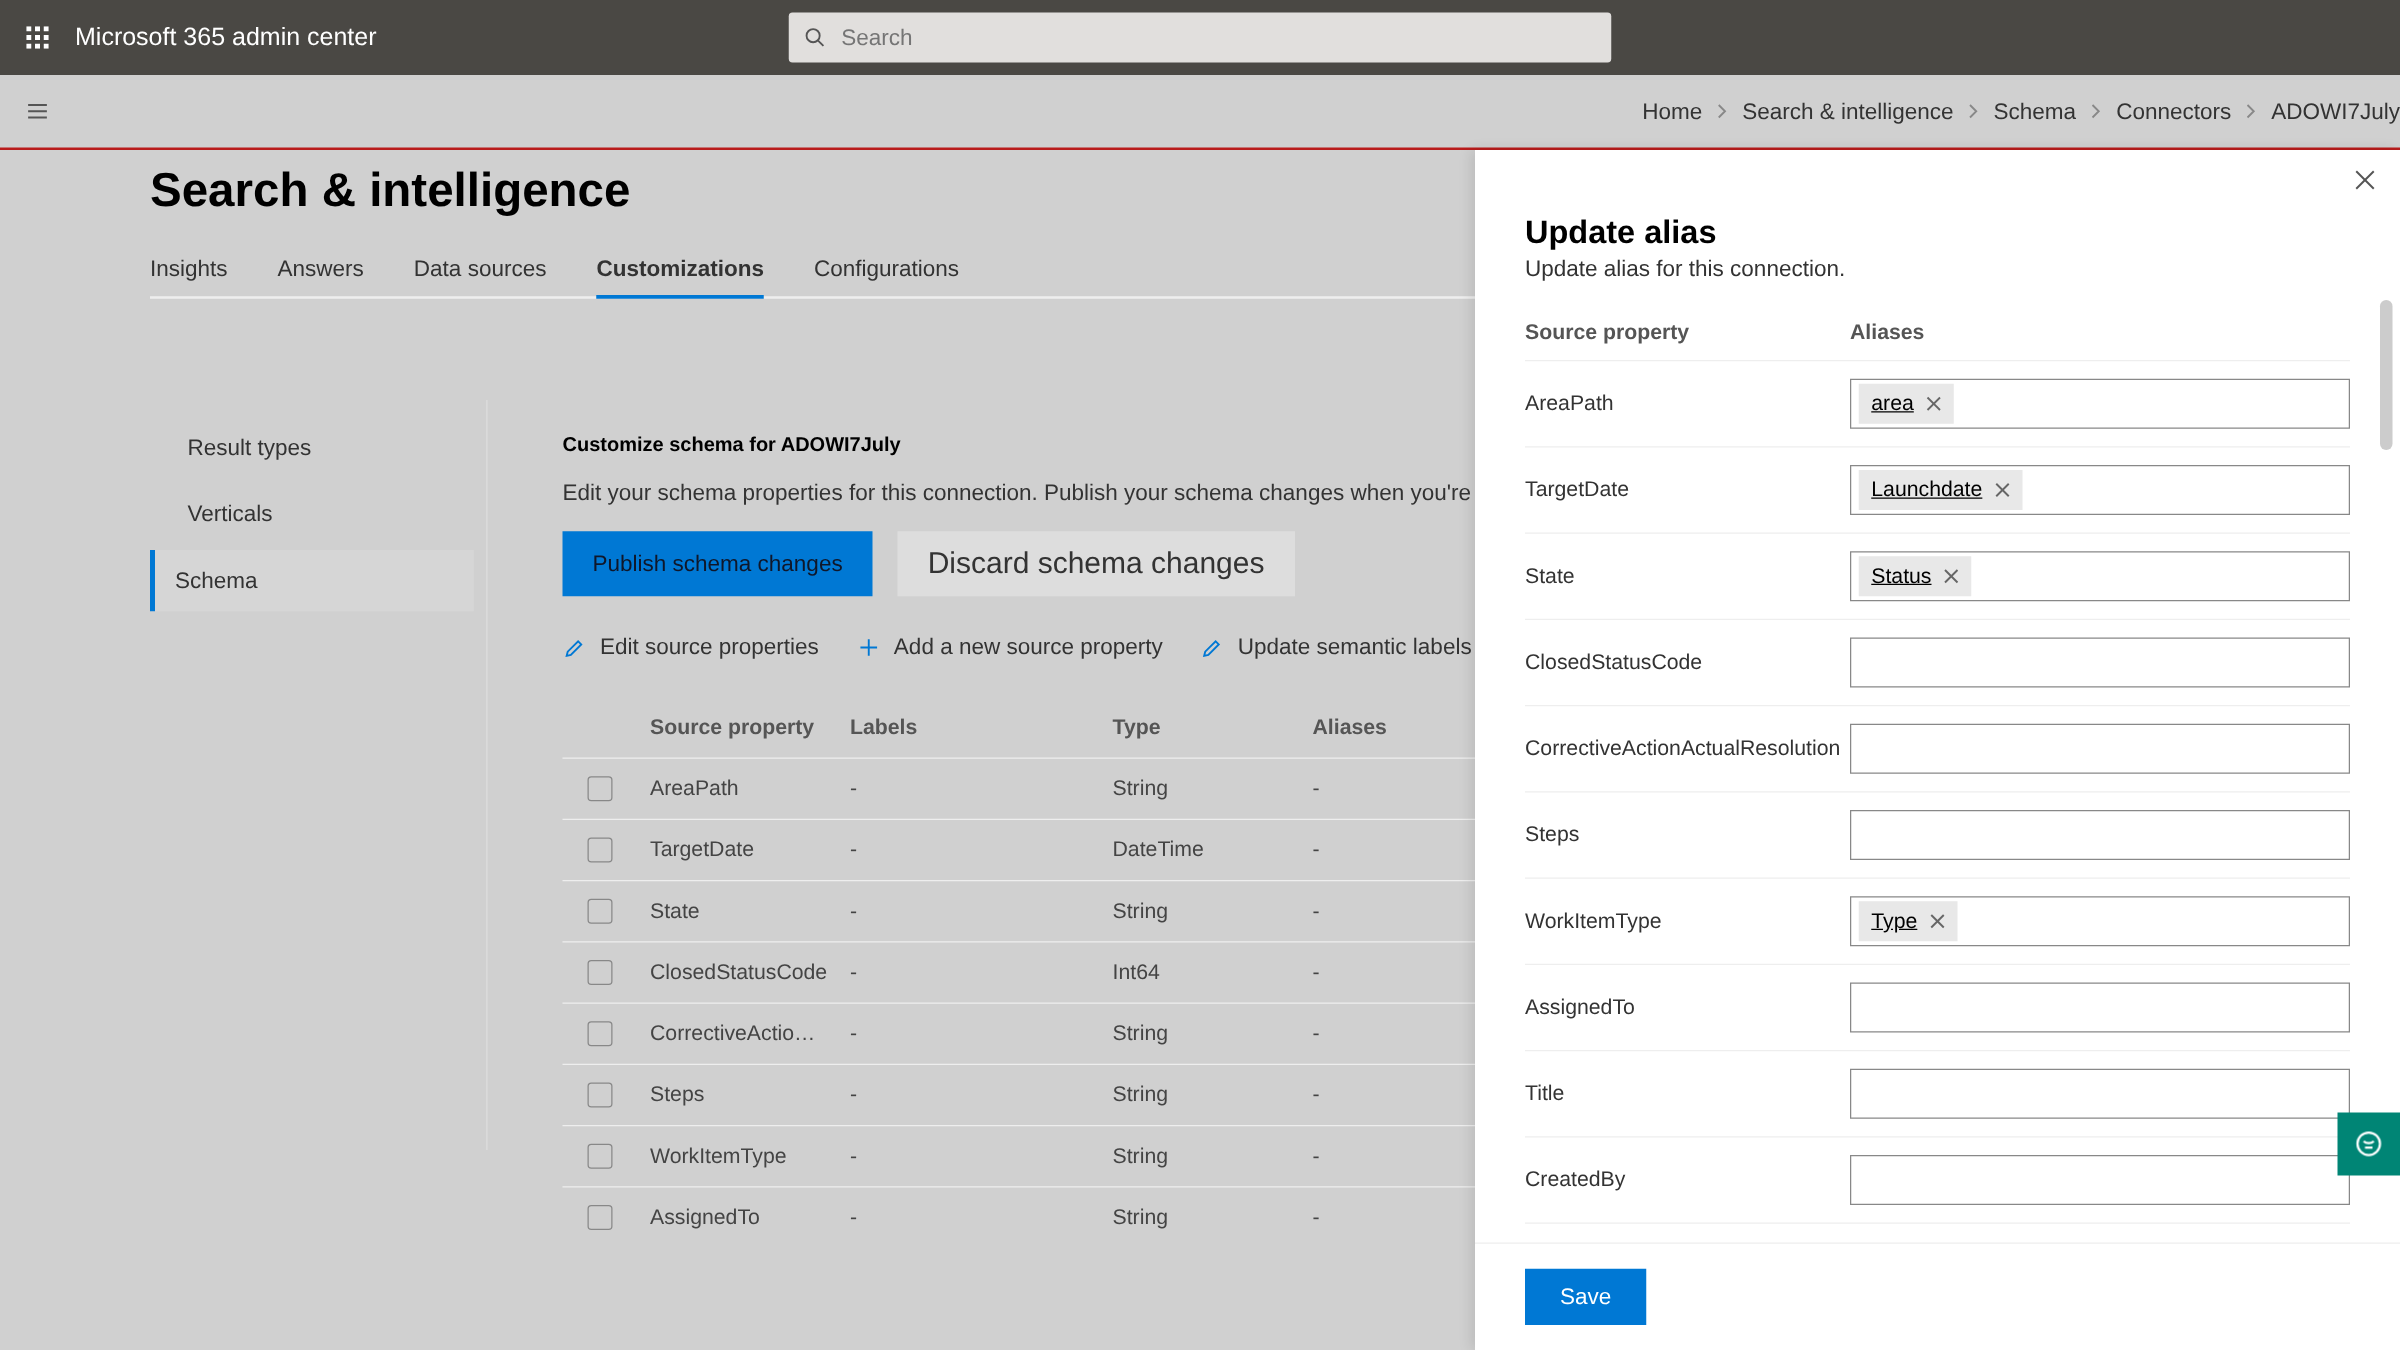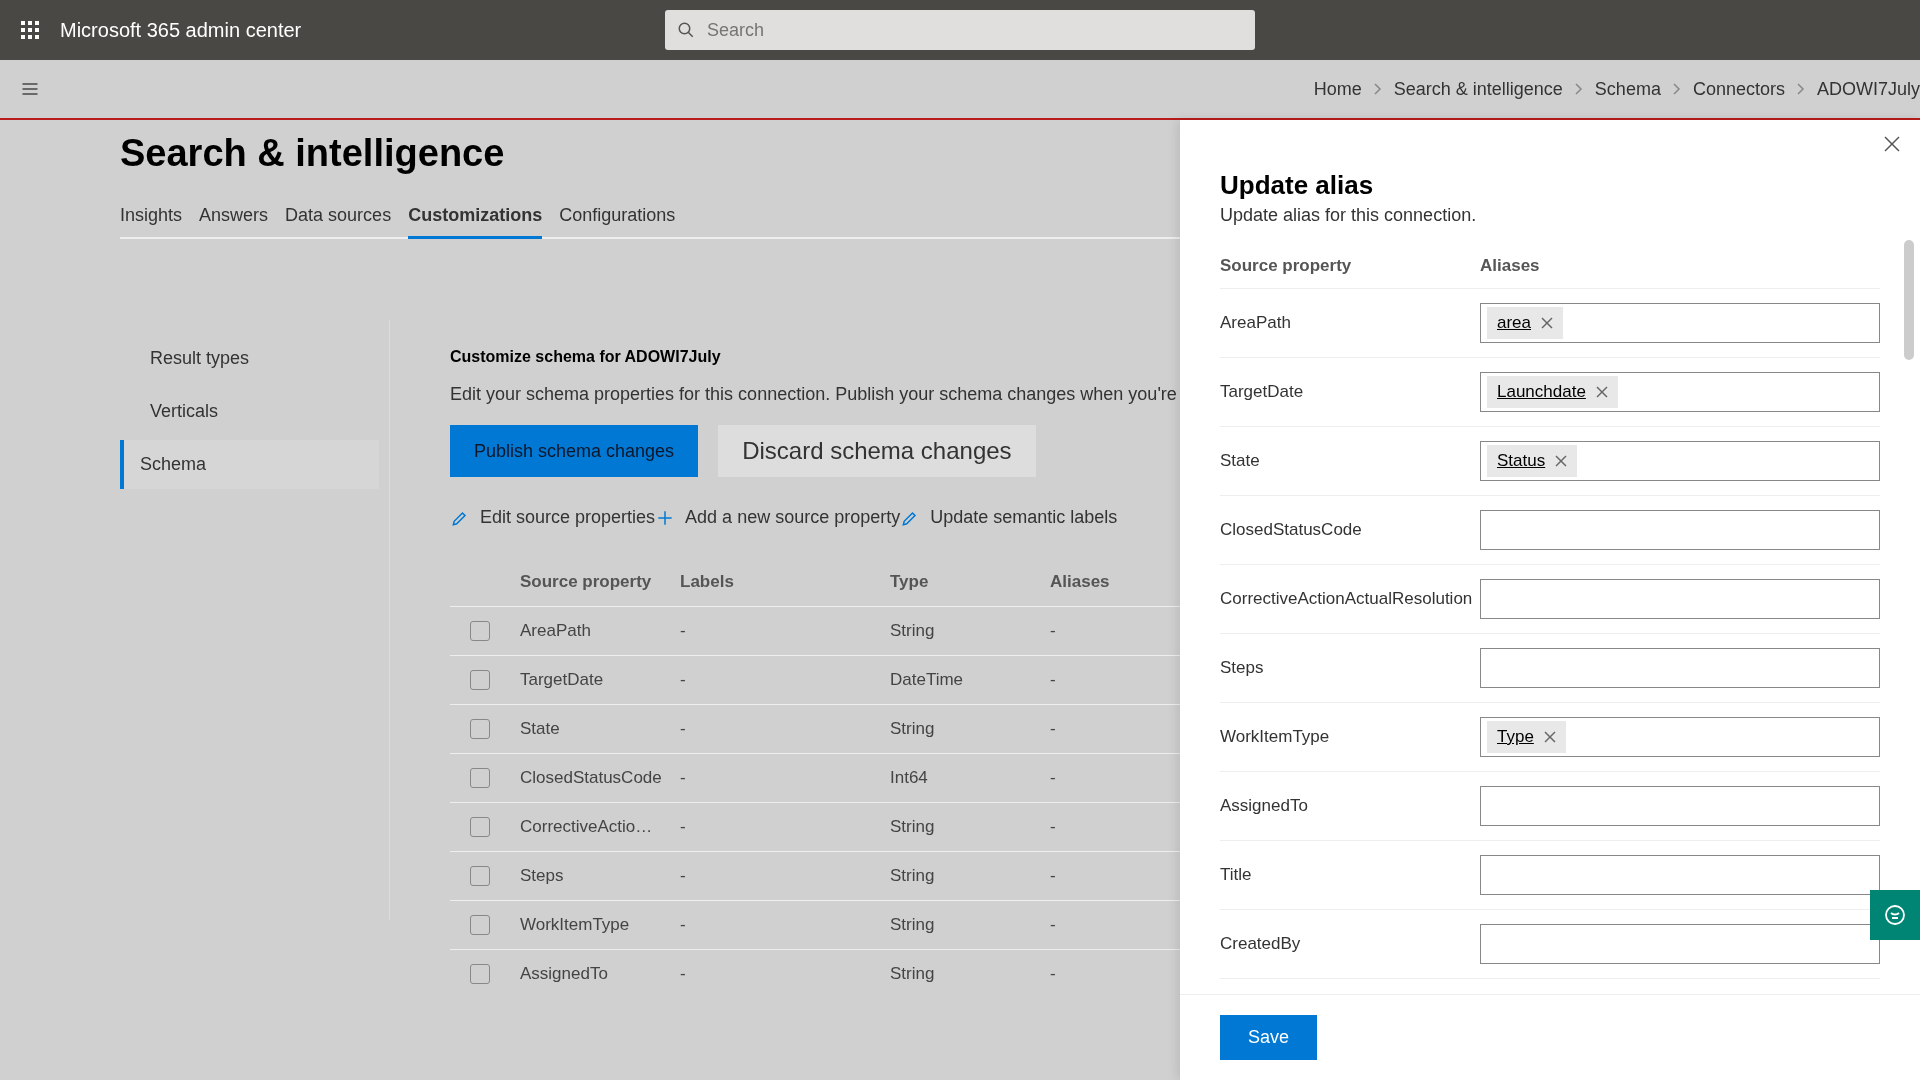--- a/index.html
+++ b/index.html
@@ -3,55 +3,55 @@
 <meta charset="utf-8">
 <style>
 * { box-sizing: border-box; margin: 0; padding: 0; font-family: "Segoe UI", sans-serif; }
 html, body { width: 1920px; height: 1080px; overflow: hidden; background: #fff; }
 
 
 .top-header { height: 60px; background: #4a4844; display: flex; align-items: center; color: #fff; padding: 0 10px; }
 .waffle { width: 40px; height: 40px; display: flex; align-items: center; justify-content: center; cursor: pointer; }
 .waffle svg { width: 18px; height: 18px; }
 .brand { font-size: 20px; margin-left: 10px; font-weight: 500; }
-.search-box { margin-left: auto; margin-right: auto; position: absolute; left: 50%; transform: translateX(-50%); width: 590px; height: 40px; background: #e1dfdd; border-radius: 3px; display: flex; align-items: center; padding: 10px 12px; }
+.search-box { margin-left: auto; margin-right: auto; position: absolute; left: 50%; transform: translateX(-50%); width: 658px; height: 40px; background: #e1dfdd; border-radius: 3px; display: flex; align-items: center; padding: 10px 12px; }
 .search-box svg { width: 18px; height: 18px; stroke: #555; fill: none; }
 .search-box input { border: none; background: transparent; font-size: 18px; margin-left: 12px; flex: 1; outline: none; color: #555; }
 .header-right { margin-left: auto; display: flex; align-items: center; gap: 28px; }
 .header-right .hicon { width: 24px; height: 24px; display: flex; align-items: center; justify-content: center; cursor: pointer; }
 .header-right svg { width: 22px; height: 22px; stroke: #fff; fill: none; }
 .avatar { width: 38px; height: 38px; border-radius: 50%; border: 1.5px solid #fff; display: flex; align-items: center; justify-content: center; font-size: 15px; cursor: pointer; }
 
 
 .sub-header { height: 60px; display: flex; align-items: center; border-bottom: 2px solid #b91c1c; justify-content: space-between; }
 .hamburger { width: 60px; display: flex; justify-content: center; cursor: pointer; }
 .hamburger svg { width: 20px; height: 20px; stroke: #555; }
 .breadcrumb { display: flex; align-items: center; gap: 10px; font-size: 18px; color: #333; margin-left: 60px; }
 .breadcrumb .sep svg { width: 12px; height: 12px; stroke: #888; }
 .breadcrumb span.bc { cursor: pointer; }
 
 
 .main { position: absolute; top: 60px; left: 0; right: 0; bottom: 0; }
 .content-wrap { position: absolute; top: 60px; left: 120px; right: 0; bottom: 0; }
 .page-title { font-size: 38px; font-weight: 700; margin-top: 12px; margin-bottom: 20px; }
-.tabs { display: flex; gap: 17px; border-bottom: 2px solid #eee; width: 1180px; }
+.tabs { display: flex; gap: 40px; border-bottom: 2px solid #eee; width: 1180px; }
 .tabs .tab { padding: 10px 0; font-size: 18px; color: #333; cursor: pointer; border-bottom: 3px solid transparent; margin-bottom: -2px; }
 .tabs .tab.active { border-bottom: 3px solid #0078d4; font-weight: 600; }
 
 .left-nav { position: absolute; left: 0; top: 200px; width: 270px; border-right: 1px solid #ddd; min-height: 600px; padding-top: 10px; }
 .left-nav .navitem { padding: 14px 20px; font-size: 18px; color: #333; cursor: pointer; margin: 4px 10px; }
 .left-nav .navitem.active { background: #d6d6d6; border-left: 4px solid #0078d4; margin-left: 0; padding-left: 16px; }
 
 .schema-area { position: absolute; left: 330px; top: 200px; right: 40px; }
 .schema-title { font-size: 16px; font-weight: 700; margin-top: 28px; }
 .schema-desc { font-size: 18px; color: #333; margin-top: 18px; }
 .btn-row { display: flex; gap: 20px; margin-top: 20px; }
 .btn-primary { background: #0078d4; color: #0f172a; border: none; padding: 12px 24px; font-size: 18px; cursor: pointer; }
 .btn-secondary { background: #ddd; color: #333; border: none; padding: 12px 24px; font-size: 24px; cursor: pointer; }
-.action-row { display: flex; margin-top: 30px; align-items: center; text-align: center; }
+.action-row { display: flex; gap: 30px; margin-top: 30px; align-items: center; text-align: center; }
 .action { display: flex; align-items: center; gap: 10px; font-size: 18px; color: #333; cursor: pointer; }
 .action svg { width: 20px; height: 20px; stroke: #0078d4; fill: none; }
 
 .schema-table { margin-top: 30px; width: 880px; }
 .schema-table .thead, .schema-table .trow { display: grid; grid-template-columns: 70px 160px 210px 160px 140px; align-items: center; padding: 14px 0; border-top: 1px solid #eee; font-size: 17px; }
 .schema-table .thead { font-weight: 600; color: #555; border-top: none; }
 .schema-table .trow { color: #444; }
 .checkbox { width: 20px; height: 20px; border: 1.5px solid #888; border-radius: 3px; margin-left: 20px; cursor: pointer; }
 .truncate { white-space: nowrap; overflow: hidden; text-overflow: ellipsis; }
 

